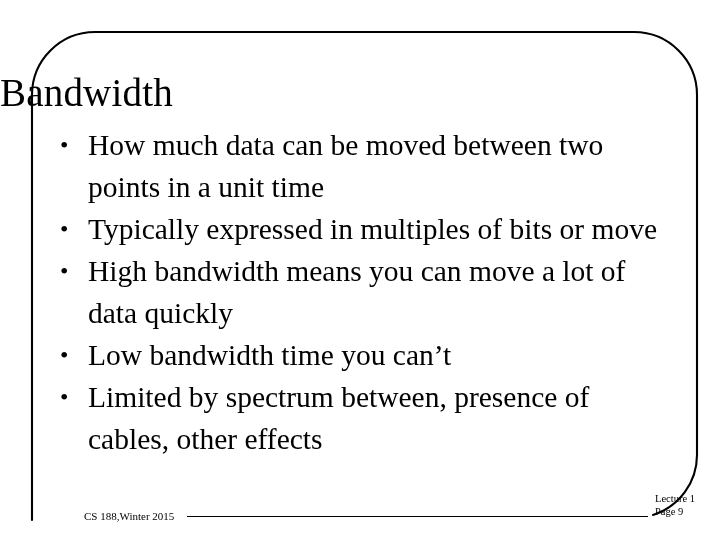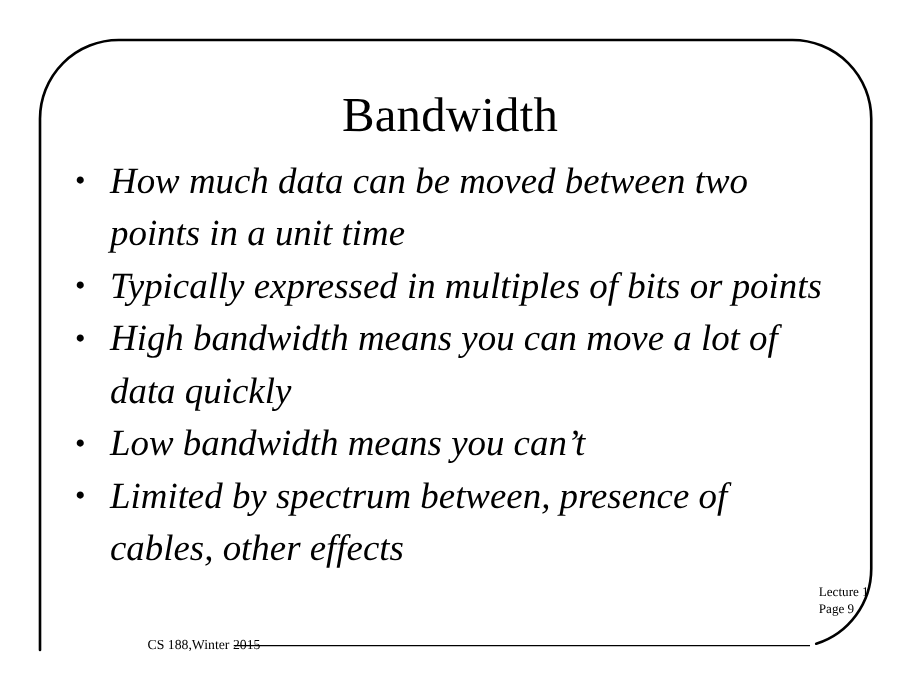--- a/index.html
+++ b/index.html
@@ -26,21 +26,20 @@
     height: 540px;
     pointer-events: none;
   }
 
   
   #title {
     position: absolute;
     left: 0;
     top: 70px;
     width: 720px;
-    text-align: center;
     font-size: 39px;
     line-height: 46px;
     letter-spacing: 0.2px;
     white-space: nowrap;
   }
 
   
   #bullets {
     position: absolute;
     left: 52px;
@@ -56,45 +55,43 @@
   }
   .bullet-mark {
     position: absolute;
     left: 8px;
     top: 0;
     font-size: 24px;
     line-height: 42px;
   }
   .bullet-text {
     display: block;
-    font-style: italic;
   }
 
   
   #footer-left {
     position: absolute;
     left: 84px;
     top: 509px;
     font-size: 11px;
     line-height: 14px;
     white-space: nowrap;
-    margin-left: 34px;
   }
   #footer-rule {
     position: absolute;
     left: 187px;
     top: 516px;
     width: 461px;
     height: 0;
     border-top: 1.4px solid #000000;
   }
   #footer-right {
     position: absolute;
     left: 655px;
-    top: 468px;
+    top: 492px;
     font-size: 10.5px;
     line-height: 13px;
     white-space: nowrap;
   }
   .footer-line { display: block; }
 </style>
 </head>
 <body>
 
 <div id="slide">
@@ -113,31 +110,31 @@
 
   <div id="bullets">
 
     <div class="bullet-row">
       <span class="bullet-mark">•</span>
       <span class="bullet-text">How much data can be moved between two points in a unit time</span>
     </div>
 
     <div class="bullet-row">
       <span class="bullet-mark">•</span>
-      <span class="bullet-text">Typically expressed in multiples of bits or points</span>
+      <span class="bullet-text">Typically expressed in multiples of bits or move</span>
     </div>
 
     <div class="bullet-row">
       <span class="bullet-mark">•</span>
       <span class="bullet-text">High bandwidth means you can move a lot of data quickly</span>
     </div>
 
     <div class="bullet-row">
       <span class="bullet-mark">•</span>
-      <span class="bullet-text">Low bandwidth means you can’t</span>
+      <span class="bullet-text">Low bandwidth time you can’t</span>
     </div>
 
     <div class="bullet-row">
       <span class="bullet-mark">•</span>
       <span class="bullet-text">Limited by spectrum between, presence of cables, other effects</span>
     </div>
 
   </div>
 
   <div id="footer-left">CS 188,Winter 2015</div>

